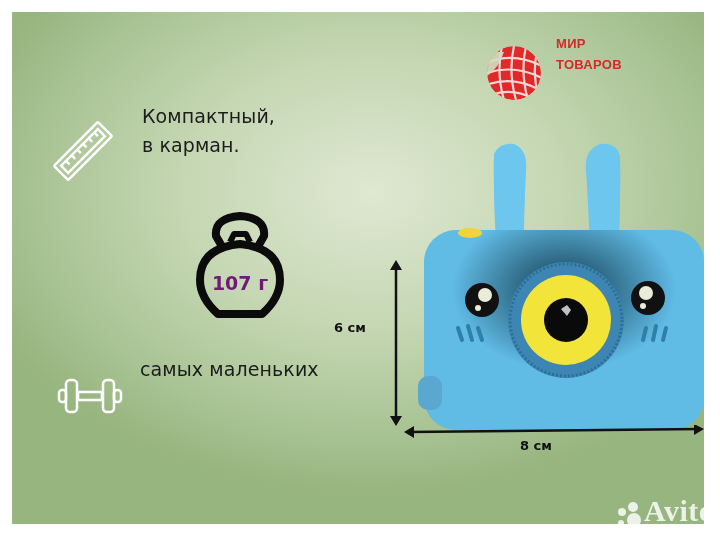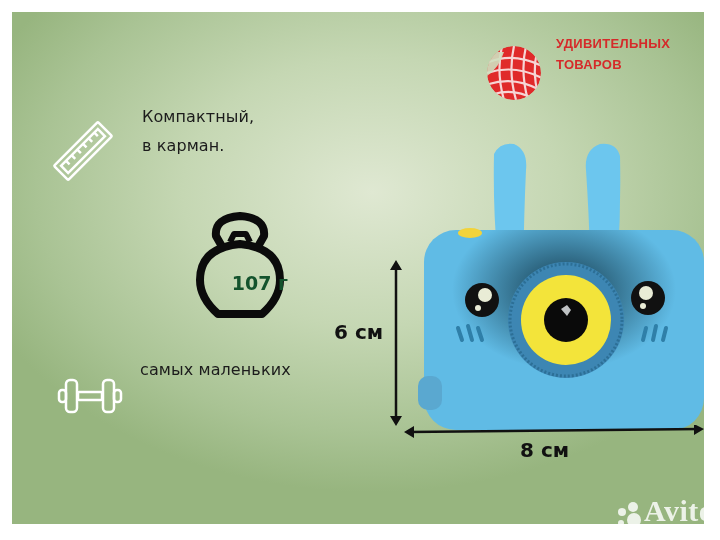--- a/index.html
+++ b/index.html
@@ -1,23 +1,23 @@
 <!DOCTYPE html>
 <html><head>
 <meta charset="utf-8">
 <style>
   html,body{margin:0;padding:0;}
   body{width:720px;height:540px;background:#ffffff;position:relative;overflow:hidden;font-family:"DejaVu Sans","Liberation Sans",sans-serif;}
   .panel{position:absolute;left:12px;top:12px;width:692px;height:512px;
     background:radial-gradient(ellipse 420px 300px at 360px 180px,#dfe8d2 0%,#c5d7b3 45%,#a9c394 80%,#97b57f 100%);
     box-shadow:0 0 8px 4px rgba(255,255,255,0.9);filter:none;}
   .abs{position:absolute;}
-  .feature-text{font-size:16px;line-height:29px;color:#1c1c1c;letter-spacing:0.1px;}
+  .feature-text{font-size:19px;line-height:29px;color:#1c1c1c;letter-spacing:0.1px;}
   .logo-text{font-family:"Liberation Sans",sans-serif;font-weight:bold;color:#d52a2a;font-size:13px;line-height:21px;letter-spacing:0.3px;}
-  .dim{font-weight:bold;font-size:20px;color:#111;}
+  .dim{font-weight:bold;font-size:13px;color:#111;}
   .avito{font-family:Liberation Serif, serif;font-size:30px;color:rgba(255,255,255,0.82);font-weight:bold;letter-spacing:0.5px;}
 </style>
 </head>
 <body>
 
 <div class="panel"></div>
 
 <div class="abs" style="left:484px;top:42px;width:60px;height:60px;">
   <svg width="60" height="60" viewBox="0 0 60 60">
     <defs>
@@ -35,21 +35,21 @@
         <path d="M18 4 Q12 30 20 58"></path>
           <path d="M30 4 Q24 30 32 58"></path>
           <path d="M42 4 Q36 30 44 58"></path>
           <path d="M53 10 Q48 30 54 52"></path>
       </g>
       <path d="M3 34 Q15 26 20 10 L3 10 Z" fill="#cfe0c0" opacity="0.9"></path>
     </g>
   </svg>
 </div>
 <div class="abs logo-text" style="left:556px;top:33px;">
-  <div>УДИВИТЕЛЬНЫХ</div>
+  <div>МИР</div>
   <div>ТОВАРОВ</div>
 </div>
 
 <div class="abs" style="left:50px;top:118px;width:66px;height:66px;">
   <svg width="66" height="66" viewBox="0 0 66 66">
     <g transform="rotate(-45 33 33)" fill="none" stroke="#ffffff" stroke-width="2.5">
       <rect x="2" y="23" width="62" height="20" rx="1"></rect>
       <rect x="7" y="28" width="52" height="10"></rect>
       <path d="M14 28 v5 M22 28 v5 M30 28 v5 M38 28 v5 M46 28 v5 M54 28 v5"></path>
     </g>
@@ -60,21 +60,21 @@
   <div>в карман.</div>
 </div>
 
 <div class="abs" style="left:192px;top:210px;width:96px;height:112px;">
   <svg width="96" height="112" viewBox="0 0 96 112">
     <path d="M32 40 L24 26 Q22 8 48 6 Q74 8 72 26 L64 40" fill="none" stroke="#0b0b0b" stroke-width="8" stroke-linejoin="round"></path>
     <path d="M38 32 L42 24 L54 24 L58 32" fill="none" stroke="#0b0b0b" stroke-width="6" stroke-linejoin="round"></path>
     <path d="M26 104 Q8 88 8 70 Q8 38 48 34 Q88 38 88 70 Q88 88 70 104 Z" fill="none" stroke="#0b0b0b" stroke-width="8" stroke-linejoin="round"></path>
   </svg>
 </div>
-<div class="abs" style="left:192px;top:272px;width:96px;text-align:right;font-weight:bold;font-size:19px;color:#14532d;">107 г</div>
+<div class="abs" style="left:192px;top:272px;width:96px;text-align:center;font-weight:bold;font-size:19px;color:#701a75;">107 г</div>
 
 <div class="abs" style="left:56px;top:376px;width:68px;height:40px;">
   <svg width="68" height="40" viewBox="0 0 68 40">
     <g fill="none" stroke="#ffffff" stroke-width="2.5">
       <rect x="22" y="16" width="24" height="8" rx="1"></rect>
       <rect x="10" y="4" width="11" height="32" rx="4"></rect>
       <rect x="47" y="4" width="11" height="32" rx="4"></rect>
       <rect x="3" y="14" width="7" height="12" rx="3"></rect>
       <rect x="58" y="14" width="7" height="12" rx="3"></rect>
     </g>

